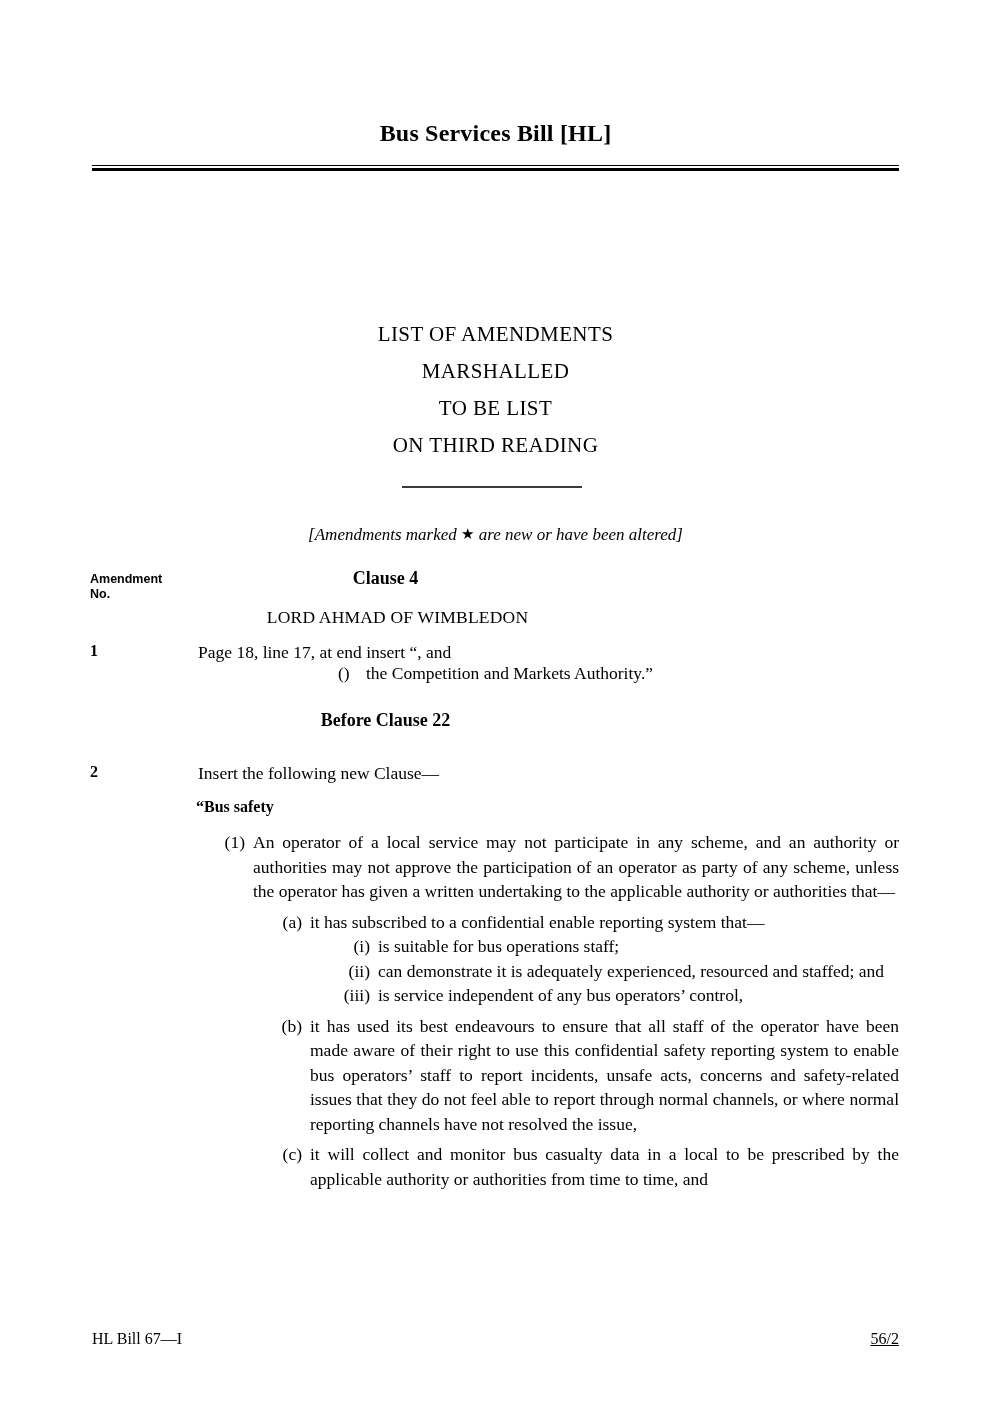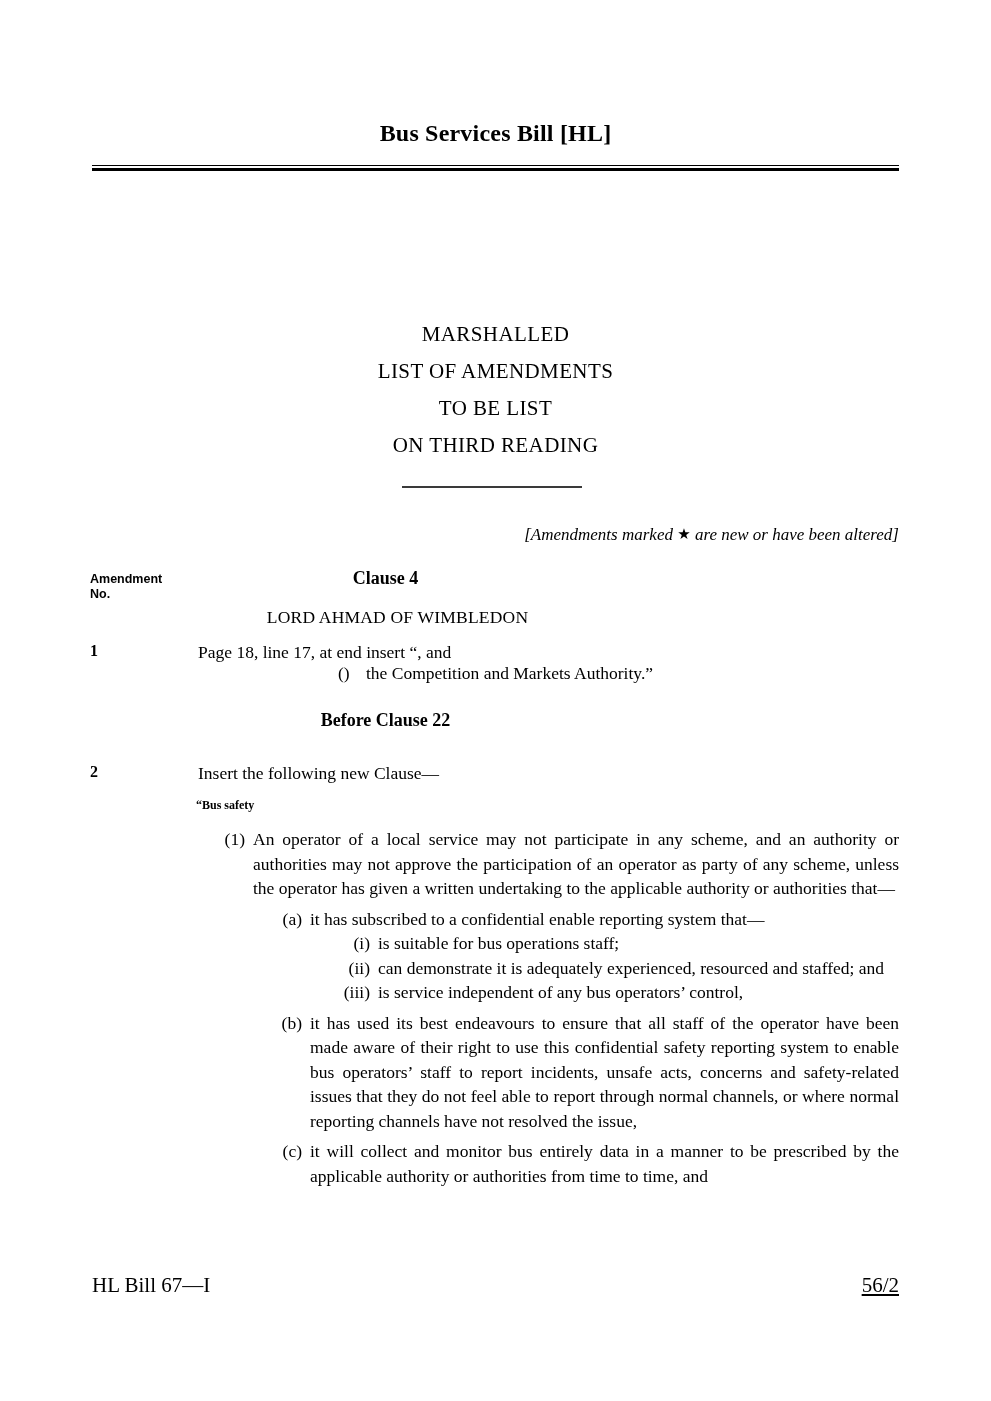--- a/index.html
+++ b/index.html
@@ -69,21 +69,21 @@
     width: 180px;
     height: 2px;
     background: #3a3a3a;
   }
 
   .note-line {
     position: absolute;
     left: 92px;
     top: 509px;
     width: 807px;
-    text-align: right;
+    text-align: center;
     font-style: italic;
     font-size: 17px;
   }
   .note-line .star {
     font-style: normal;
     font-size: 15px;
     vertical-align: 1px;
   }
 
   
@@ -140,21 +140,21 @@
     margin-left: 140px;
   }
   .amd-body .sub-line .mk {
     display: inline-block;
     width: 28px;
   }
 
   .quote-head {
     margin-left: 196px;
     font-weight: bold;
-    font-size: 12px;
+    font-size: 16px;
   }
 
   
   .lvl1 {
     position: relative;
     margin-left: 253px;
     margin-right: 92px;
     font-size: 17.5px;
     line-height: 24.5px;
     text-align: justify;
@@ -209,43 +209,43 @@
   .sp-10 { height: 10px; }
   .sp-14 { height: 14px; }
   .sp-18 { height: 18px; }
   .sp-22 { height: 22px; }
   .sp-26 { height: 26px; }
 
   
   .footer {
     position: absolute;
     left: 92px;
-    top: 1257px;
-    width: 807px;
-    font-size: 21px;
+    top: 1314px;
+    width: 807px;
+    font-size: 16px;
   }
   .footer .left  { float: left; }
   .footer .right { float: right; text-decoration: underline; }
 </style>
 </head>
 <body>
 
 <div class="page">
 
   <div class="doc-title">Bus Services Bill [HL]</div>
 
   <div class="title-rule">
     <div class="thin"></div>
     <div class="gap"></div>
     <div class="thick"></div>
   </div>
 
   <div class="headblock">
+    <div>LIST OF AMENDMENTS</div>
     <div>MARSHALLED</div>
-    <div>LIST OF AMENDMENTS</div>
     <div>TO BE LIST</div>
     <div>ON THIRD READING</div>
   </div>
 
   <div class="short-rule"></div>
 
   <div class="note-line">
     <span>[Amendments marked </span><span class="star">★</span><span> are new or have been altered]</span>
   </div>
 
@@ -310,21 +310,21 @@
 
     <div class="sp-6"></div>
 
     <div class="lvl2">
       <span class="mk">(b)</span><span>it has used its best endeavours to ensure that all staff of the operator have been made aware of their right to use this confidential safety reporting system to enable bus operators’ staff to report incidents, unsafe acts, concerns and safety-related issues that they do not feel able to report through normal channels, or where normal reporting channels have not resolved the issue,</span>
     </div>
 
     <div class="sp-6"></div>
 
     <div class="lvl2">
-      <span class="mk">(c)</span><span>it will collect and monitor bus entirely data in a manner to be prescribed by the applicable authority or authorities from time to time, and</span>
+      <span class="mk">(c)</span><span>it will collect and monitor bus casualty data in a local to be prescribed by the applicable authority or authorities from time to time, and</span>
     </div>
 
   </div>
 
   <div class="footer">
     <span class="left">HL Bill 67—I</span>
     <span class="right">56/2</span>
   </div>
 
 </div>

